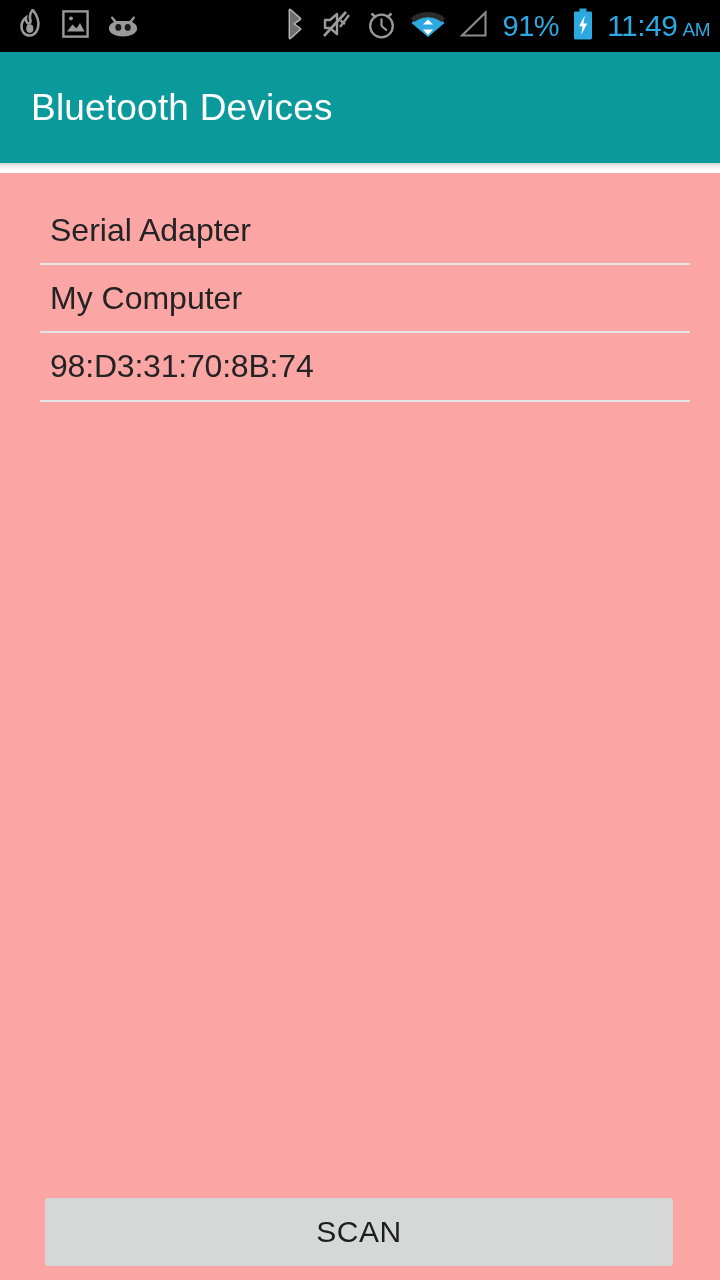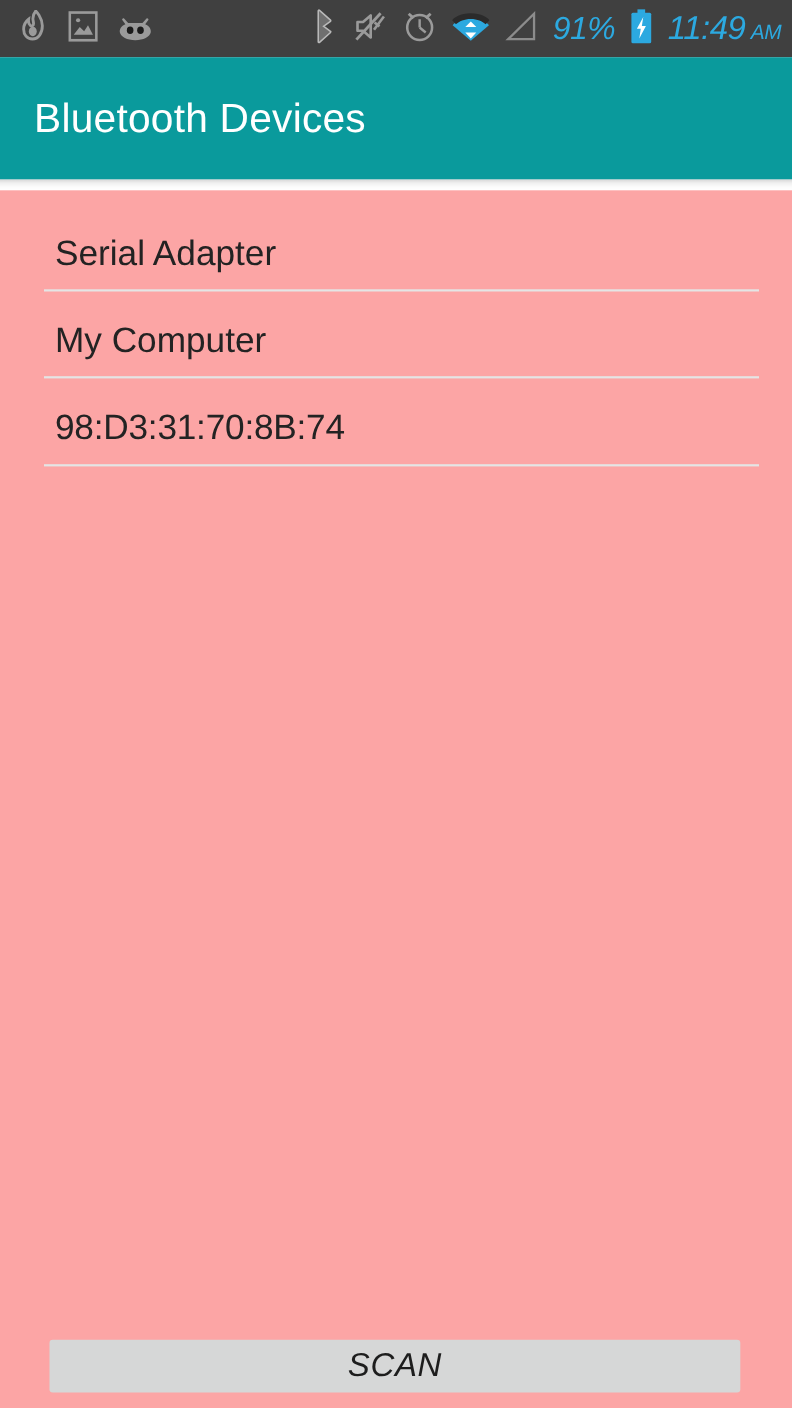--- a/index.html
+++ b/index.html
@@ -17,26 +17,25 @@
     width: 720px;
     height: 1280px;
     background: #ffffff;
     display: flex;
     flex-direction: column;
   }
 
   
   #status-bar {
     height: 52px;
-    background: #404040;
+    background: #000000;
     display: flex;
     align-items: center;
     flex: 0 0 auto;
     padding: 0 10px 0 18px;
-    font-style: italic;
   }
 
   #notif-icons {
     display: flex;
     align-items: center;
     gap: 18px;
   }
 
   #status-right {
     margin-left: auto;
@@ -109,21 +108,21 @@
     display: flex;
     flex-direction: column;
   }
 
   .device-row {
     padding: 0 40px 0 50px;
     position: relative;
   }
 
   .device-row-inner {
-    padding-top: 23px;
+    padding-top: 12px;
     padding-bottom: 12px;
     border-bottom: 2px solid #e4e5e5;
     margin: 0 -10px 0 -10px;
     padding-left: 10px;
   }
 
   .device-row:first-child .device-row-inner { padding-top: 0; }
 
   .device-name {
     font-size: 32px;
@@ -141,33 +140,32 @@
 
   
   #button-area {
     margin-top: auto;
     padding: 0 47px 14px 45px;
     flex: 0 0 auto;
   }
 
   #scan-button {
     width: 100%;
-    height: 48px;
+    height: 68px;
     background: #d6d7d7;
     border: none;
     border-radius: 3px;
     color: #1d1d1d;
     font-size: 30px;
     font-family: "Liberation Sans", sans-serif;
     letter-spacing: 0.6px;
     cursor: pointer;
     display: flex;
     align-items: center;
     justify-content: center;
-    font-style: italic;
   }
 </style>
 </head>
 <body>
 
 <div id="screen">
 
   <div id="status-bar">
 
     <div id="notif-icons">

